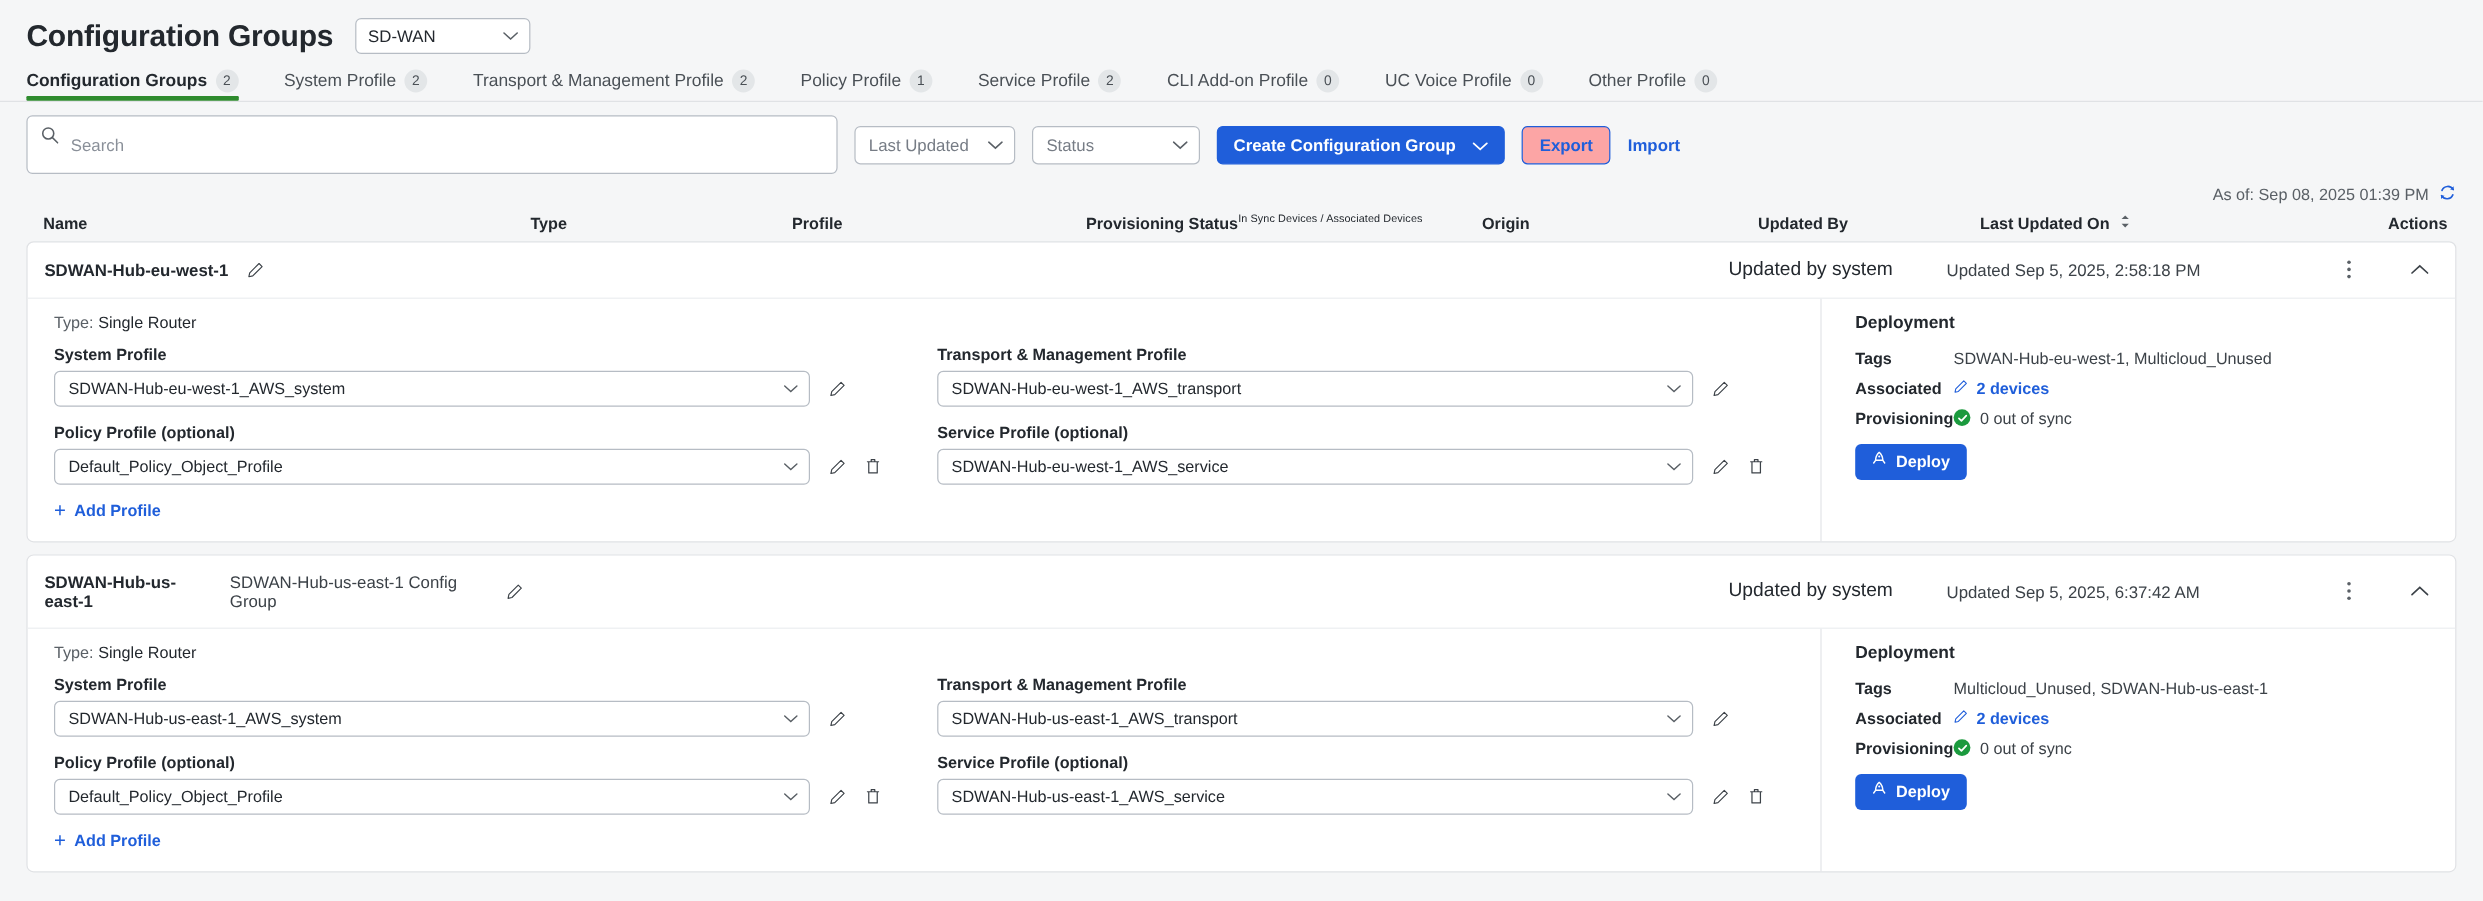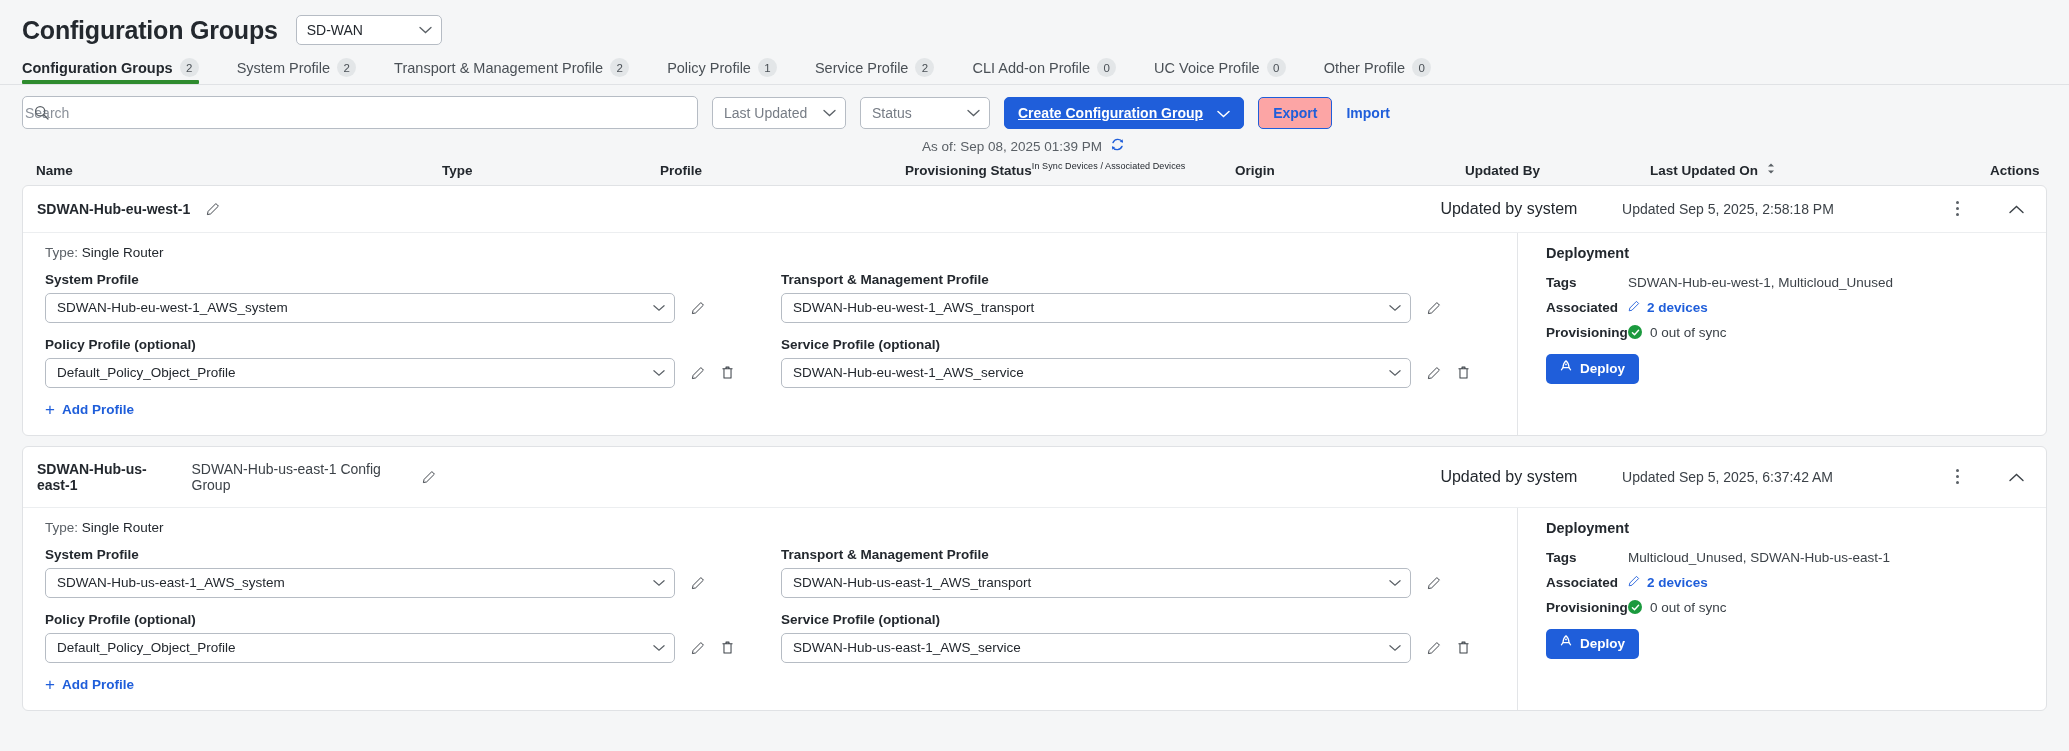--- a/index.html
+++ b/index.html
@@ -35,48 +35,48 @@
     font-size:11.5px; color:#4a5056; display:flex; align-items:center; justify-content:center; padding:0 5px;
   }
   .tab.active::after {
     content:""; position:absolute; left:0; right:18px; bottom:0; height:4px; background:#2e8b2e; border-radius:1px;
   }
   .tabs-rule { height:1px; background:#e0e2e5; margin:0; }
 
   
   .toolbar { display:flex; align-items:center; gap:14px; padding:11px 22px 0 22px; }
   .search {
-    position:relative; width:676px; height:33px; background:#fff;
-    border:1px solid #b6bcc4; border-radius:5px; display:flex; align-items:center; 
+    position:relative; width:676px; height:49px; background:#fff;
+    border:1px solid #b6bcc4; border-radius:5px; display:flex; align-items:center; padding-left:34px;
   }
   .search .s-icon { position:absolute; left:11px; top:8px; }
   .search input {
     border:0; outline:0; width:100%; height:100%; background:transparent;
     font-family:"Liberation Sans", sans-serif; font-size:14px; color:#23282e;
   }
   .search input::placeholder { color:#8a9099; }
   .dd {
     position:relative; height:32px; background:#fff; border:1px solid #b6bcc4; border-radius:5px;
     display:flex; align-items:center; padding:0 32px 0 11px; font-size:14px; color:#767c85;
   }
   .dd .chev { position:absolute; right:9px; top:11px; }
   .dd-last { width:134px; }
-  .dd-status { width:130px; }
+  .dd-status { width:140px; }
   .btn-primary {
     height:32px; background:#1f5eda; border:1px solid #1f5eda; border-radius:5px; color:#fff;
-    font-size:14px; font-weight:bold; display:flex; align-items:center; gap:14px; padding:0 13px; cursor:pointer;text-decoration:underline;
+    font-size:14px; font-weight:bold; display:flex; align-items:center; gap:14px; padding:0 13px; cursor:pointer;
   }
   .btn-outline {
     height:32px; background:#fca5a5; border:1px solid #1f5eda; border-radius:5px; color:#1f5eda;
     font-size:14px; font-weight:bold; display:flex; align-items:center; padding:0 14px; cursor:pointer;
   }
   .link-btn { font-size:14px; font-weight:bold; color:#1f5eda; cursor:pointer; }
 
   
-  .asof { display:flex; align-items:center; justify-content:center; gap:8px; padding:8px 22px 0 0; font-size:13.5px; color:#5a6066; }
+  .asof { display:flex; align-items:center; justify-content:flex-end; gap:8px; padding:8px 22px 0 0; font-size:13.5px; color:#5a6066; }
 
   
   .thead { display:flex; align-items:flex-end; padding:6px 22px 7px 22px; font-size:13.5px; font-weight:bold; color:#23282e; }
   .th { }
   .th-name    { width:420px; padding-left:14px; }
   .th-type    { width:218px; }
   .th-profile { width:245px; }
   .th-prov    { width:330px; }
   .th-origin  { width:230px; }
   .th-updby   { width:185px; }

